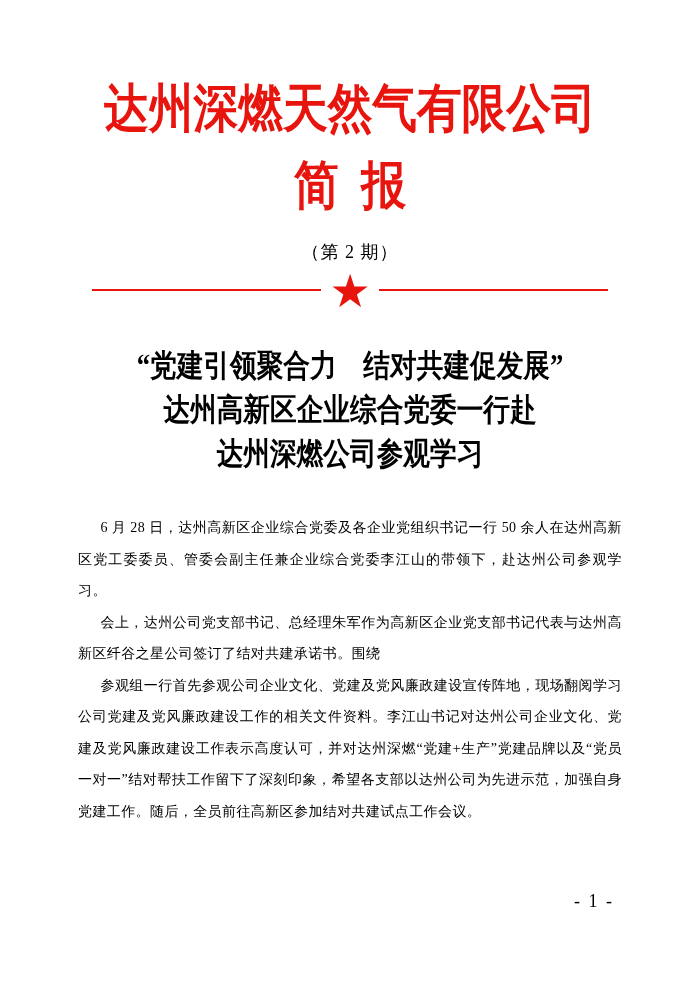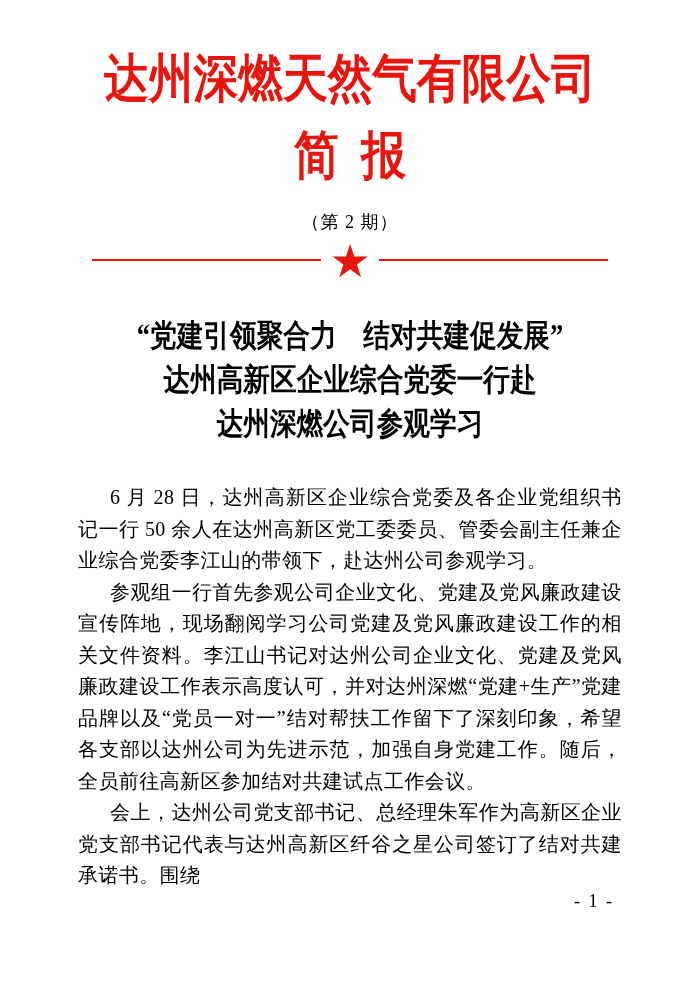--- a/index.html
+++ b/index.html
@@ -16,21 +16,21 @@
     color: var(--text);
   }
   .page {
     position: relative;
     width: 700px; height: 989px;
     background: var(--background);
     overflow: hidden;
   }
 
   
-  .masthead { padding-top: 40px; }
+  .masthead { padding-top: 70px; }
   .masthead-inner {
     transform: scaleX(0.86);
     transform-origin: 50% 0;
     text-align: center;
     color: var(--accent-red);
     font-weight: bold;
   }
   .masthead-title {
     font-size: 52px;
     line-height: 77px;
@@ -79,21 +79,21 @@
     font-size: 31px;
     line-height: 44px;
     transform: scaleX(0.86);
     transform-origin: 50% 0;
   }
   .headline div { white-space: nowrap; }
 
   
   .body-text {
     margin: 36px 78px 0 78px;
-    font-size: 20px;
+    font-size: 14px;
     line-height: 31.5px;
     letter-spacing: 0.4px;
     text-align: justify;
   }
   .body-text p {
     margin: 0;
     text-indent: 1.6em;
   }
 
   
@@ -124,21 +124,21 @@
   </header>
 
   <section class="headline">
     <div>“党建引领聚合力　结对共建促发展”</div>
     <div>达州高新区企业综合党委一行赴</div>
     <div>达州深燃公司参观学习</div>
   </section>
 
   <main class="body-text">
     <p>6 月 28 日，达州高新区企业综合党委及各企业党组织书记一行 50 余人在达州高新区党工委委员、管委会副主任兼企业综合党委李江山的带领下，赴达州公司参观学习。</p>
+    <p>会上，达州公司党支部书记、总经理朱军作为高新区企业党支部书记代表与达州高新区纤谷之星公司签订了结对共建承诺书。围绕</p>
     <p>参观组一行首先参观公司企业文化、党建及党风廉政建设宣传阵地，现场翻阅学习公司党建及党风廉政建设工作的相关文件资料。李江山书记对达州公司企业文化、党建及党风廉政建设工作表示高度认可，并对达州深燃“党建+生产”党建品牌以及“党员一对一”结对帮扶工作留下了深刻印象，希望各支部以达州公司为先进示范，加强自身党建工作。随后，全员前往高新区参加结对共建试点工作会议。</p>
-    <p>会上，达州公司党支部书记、总经理朱军作为高新区企业党支部书记代表与达州高新区纤谷之星公司签订了结对共建承诺书。围绕</p>
   </main>
 
   <footer>
     <div class="page-number">- 1 -</div>
   </footer>
 
 </div>
 
 </body></html>

